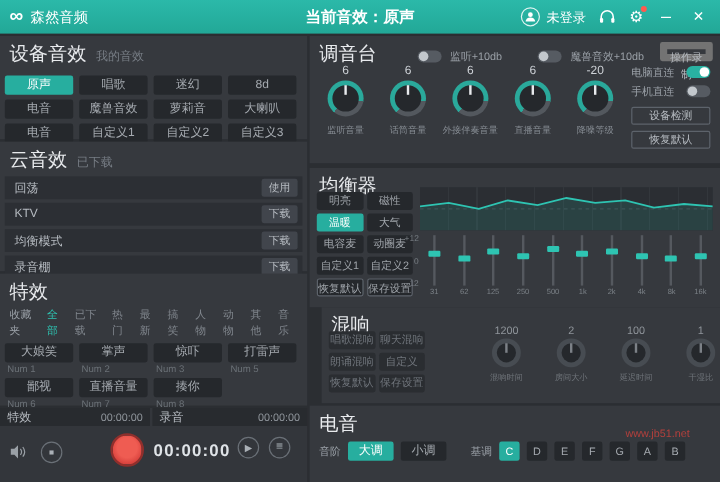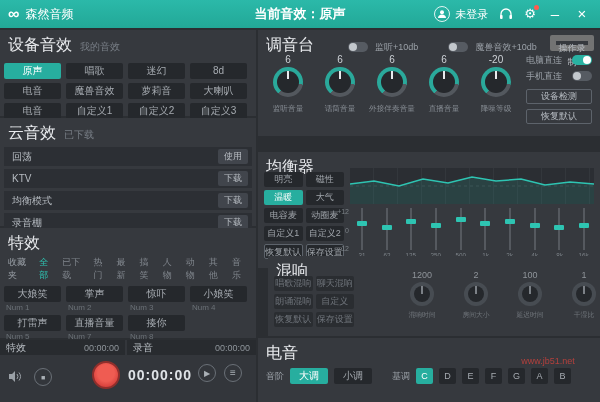--- a/index.html
+++ b/index.html
@@ -223,26 +223,26 @@
     </div>
     <div>
       <div class="fx-btn">掌声</div>
       <div class="numlbl">Num 2</div>
     </div>
     <div>
       <div class="fx-btn">惊吓</div>
       <div class="numlbl">Num 3</div>
     </div>
     <div>
-      <div class="fx-btn">小娘笑</div>
-      <div class="numlbl">Num 4</div>
-    </div>
-    <div>
       <div class="fx-btn">打雷声</div>
       <div class="numlbl">Num 5</div>
+    </div>
+    <div>
+      <div class="fx-btn">鄙视</div>
+      <div class="numlbl">Num 6</div>
     </div>
     <div>
       <div class="fx-btn">直播音量</div>
       <div class="numlbl">Num 7</div>
     </div>
     <div>
       <div class="fx-btn">揍你</div>
       <div class="numlbl">Num 8</div>
     </div>
   </div>
@@ -320,21 +320,21 @@
     </div>
     <div class="side-row">
       <span>手机直连</span>
       <i class="toggle"></i>
     </div>
     <div class="side-btn">设备检测</div>
     <div class="side-btn">恢复默认</div>
   </div>
 </div>
 
-<div class="sec" style="left:258px;top:152px;width:342px;height:116px">
+<div class="sec" style="left:258px;top:140px;width:342px;height:116px">
   <div class="sec-head">
     <span class="sec-title">均衡器</span>
   </div>
   <div class="eq-presets">
     <div class="eq-btn">明亮</div>
     <div class="eq-btn">磁性</div>
     <div class="eq-btn active">温暖</div>
     <div class="eq-btn">大气</div>
     <div class="eq-btn">电容麦</div>
     <div class="eq-btn">动圈麦</div>

